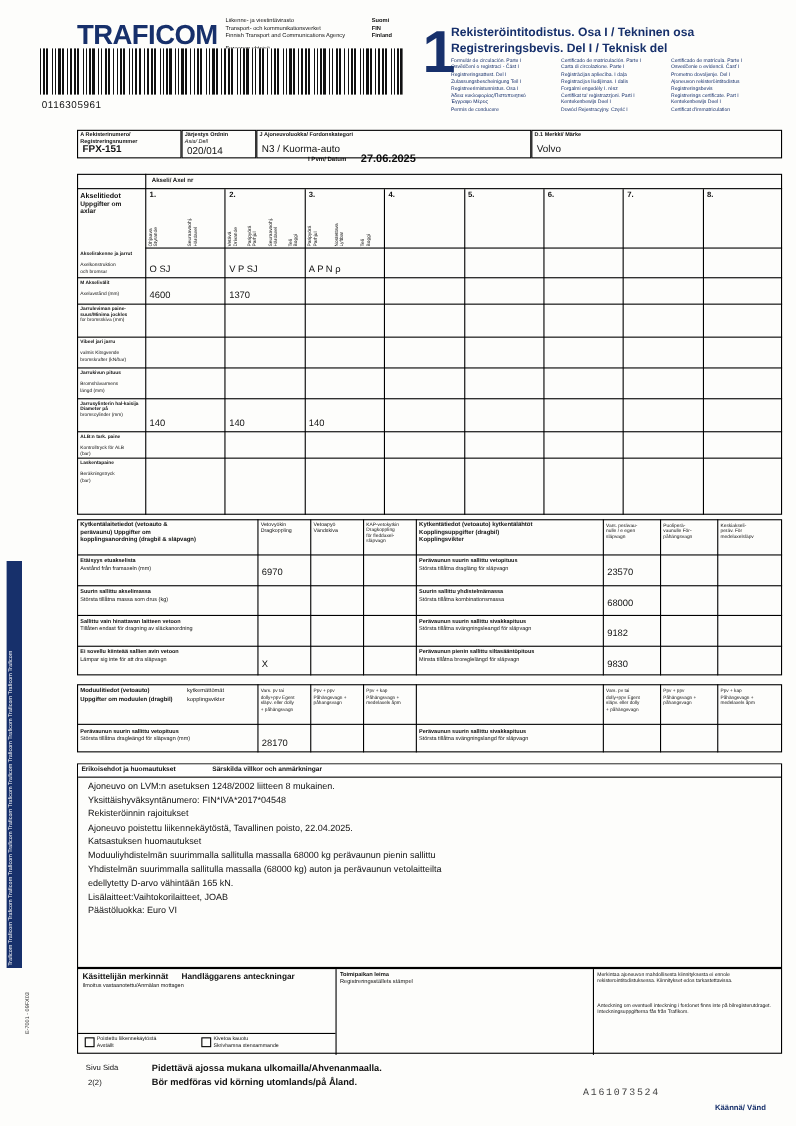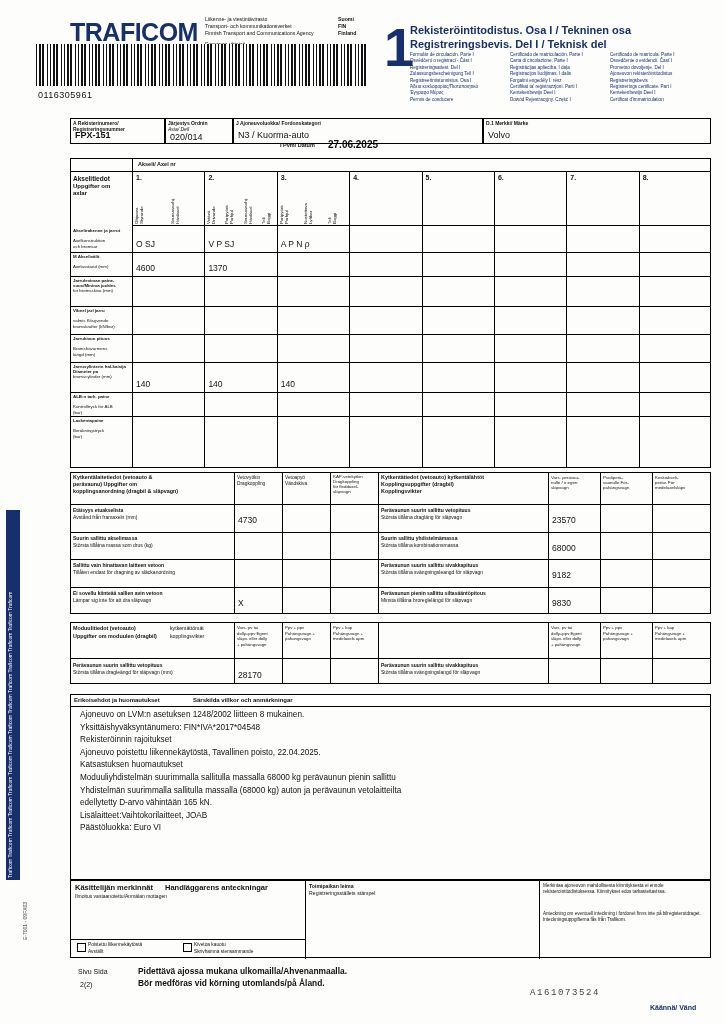--- a/index.html
+++ b/index.html
@@ -297,21 +297,21 @@
       <div style="position: absolute; left: 585px; top: 13px; width: 48px; font-size: 4.4px; line-height: 5.2px;">medelaxelsläpv</div>
       <div style="position: absolute; left: 164px; top: 0px; width: 1px; height: 142px; background: rgb(0, 0, 0);"></div>
       <div style="position: absolute; left: 212px; top: 0px; width: 1px; height: 142px; background: rgb(0, 0, 0);"></div>
       <div style="position: absolute; left: 260px; top: 0px; width: 1px; height: 142px; background: rgb(0, 0, 0);"></div>
       <div style="position: absolute; left: 308px; top: 0px; width: 1px; height: 142px; background: rgb(0, 0, 0);"></div>
       <div style="position: absolute; left: 478px; top: 0px; width: 1px; height: 142px; background: rgb(0, 0, 0);"></div>
       <div style="position: absolute; left: 530px; top: 0px; width: 1px; height: 142px; background: rgb(0, 0, 0);"></div>
       <div style="position: absolute; left: 582px; top: 0px; width: 1px; height: 142px; background: rgb(0, 0, 0);"></div>
       <div style="position: absolute; left: 3px; top: 35px; width: 158px; font-size: 5px; font-weight: bold; line-height: 6px;">Etäisyys etuakselista</div>
       <div style="position: absolute; left: 3px; top: 42px; width: 158px; font-size: 5px; line-height: 6px;">Avstånd från framaxeln (mm)</div>
-      <div style="position: absolute; left: 168px; top: 43px; font-size: 8.5px;">4730</div>
+      <div style="position: absolute; left: 168px; top: 43px; font-size: 8.5px;">6970</div>
       <div style="position: absolute; left: 311px; top: 35px; width: 164px; font-size: 5px; font-weight: bold; line-height: 6px;">Perävaunun suurin sallittu vetopituus</div>
       <div style="position: absolute; left: 311px; top: 42px; width: 164px; font-size: 5px; line-height: 6px;">Största tillåtna dragläng för släpvagn</div>
       <div style="position: absolute; left: 482px; top: 43px; font-size: 8.5px;">23570</div>
       <div style="position: absolute; left: 0px; top: 59.5px; width: 641px; height: 1px; background: rgb(0, 0, 0);"></div>
       <div style="position: absolute; left: 3px; top: 62.5px; width: 158px; font-size: 5px; font-weight: bold; line-height: 6px;">Suurin sallittu akselimassa</div>
       <div style="position: absolute; left: 3px; top: 69.5px; width: 158px; font-size: 5px; line-height: 6px;">Största tillåtna massa som drus (kg)</div>
       <div style="position: absolute; left: 311px; top: 62.5px; width: 164px; font-size: 5px; font-weight: bold; line-height: 6px;">Suurin sallittu yhdistelmämassa</div>
       <div style="position: absolute; left: 311px; top: 69.5px; width: 164px; font-size: 5px; line-height: 6px;">Största tillåtna kombinationsmassa</div>
       <div style="position: absolute; left: 482px; top: 70.5px; font-size: 8.5px;">68000</div>
       <div style="position: absolute; left: 0px; top: 87px; width: 641px; height: 1px; background: rgb(0, 0, 0);"></div>

